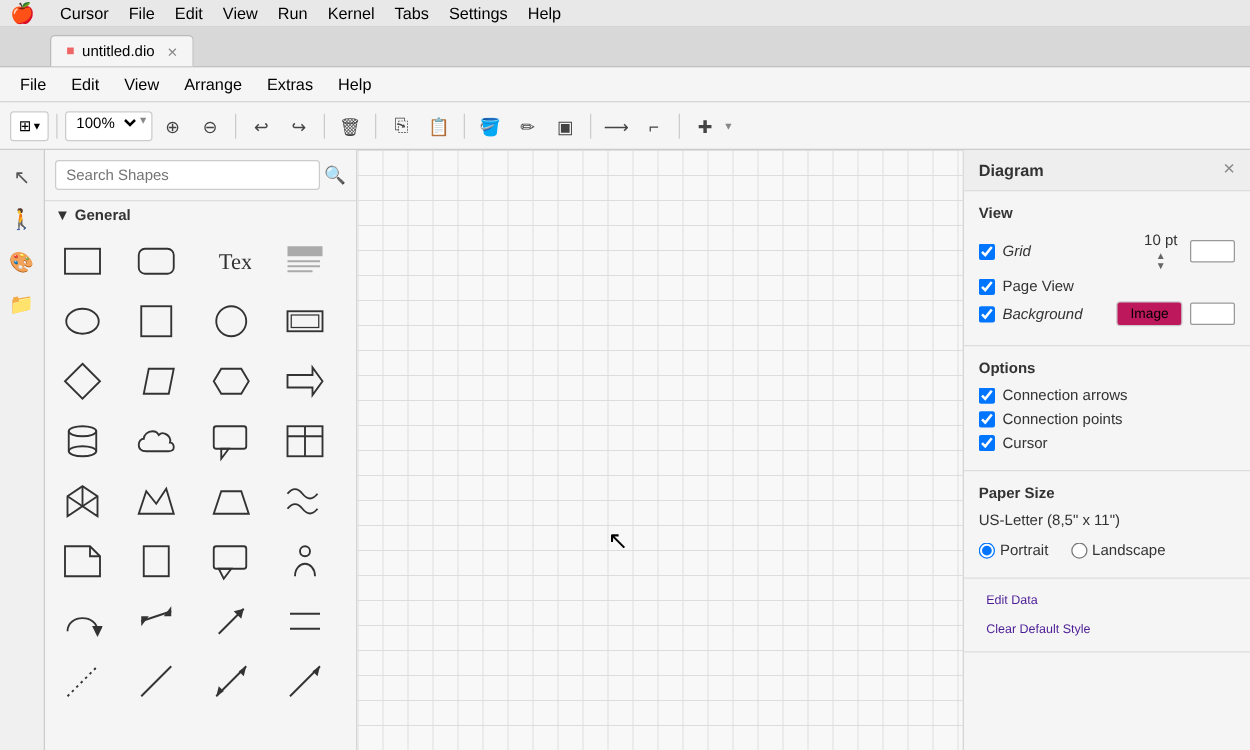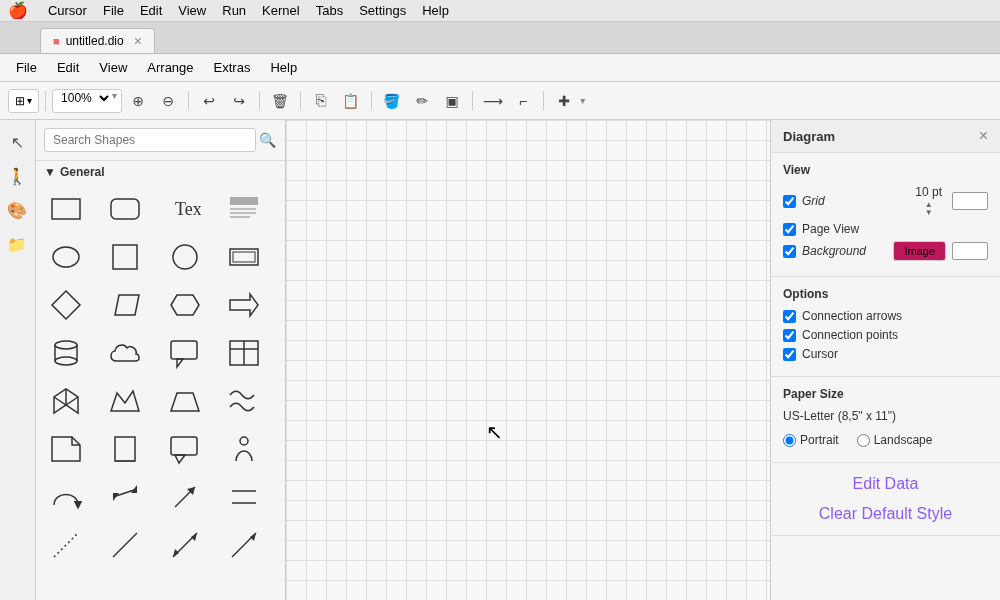--- a/index.html
+++ b/index.html
@@ -330,23 +330,23 @@
       display: flex;
       align-items: center;
       gap: 4px;
     }
     .radio-label {
       font-size: 12px;
       color: #333;
     }
     .link-btn {
       display: block;
-      text-align: center;
-      font-size: 16px;
-      color: #8b5cf6;
+      text-align: left;
+      font-size: 10px;
+      color: #4c1d95;
       cursor: pointer;
       padding: 6px;
       text-decoration: none;
     }
     .panel-actions {
       padding: 6px 12px;
       border-bottom: 1px solid #ddd;
     }
     .paper-size-label {
       font-size: 12px;

